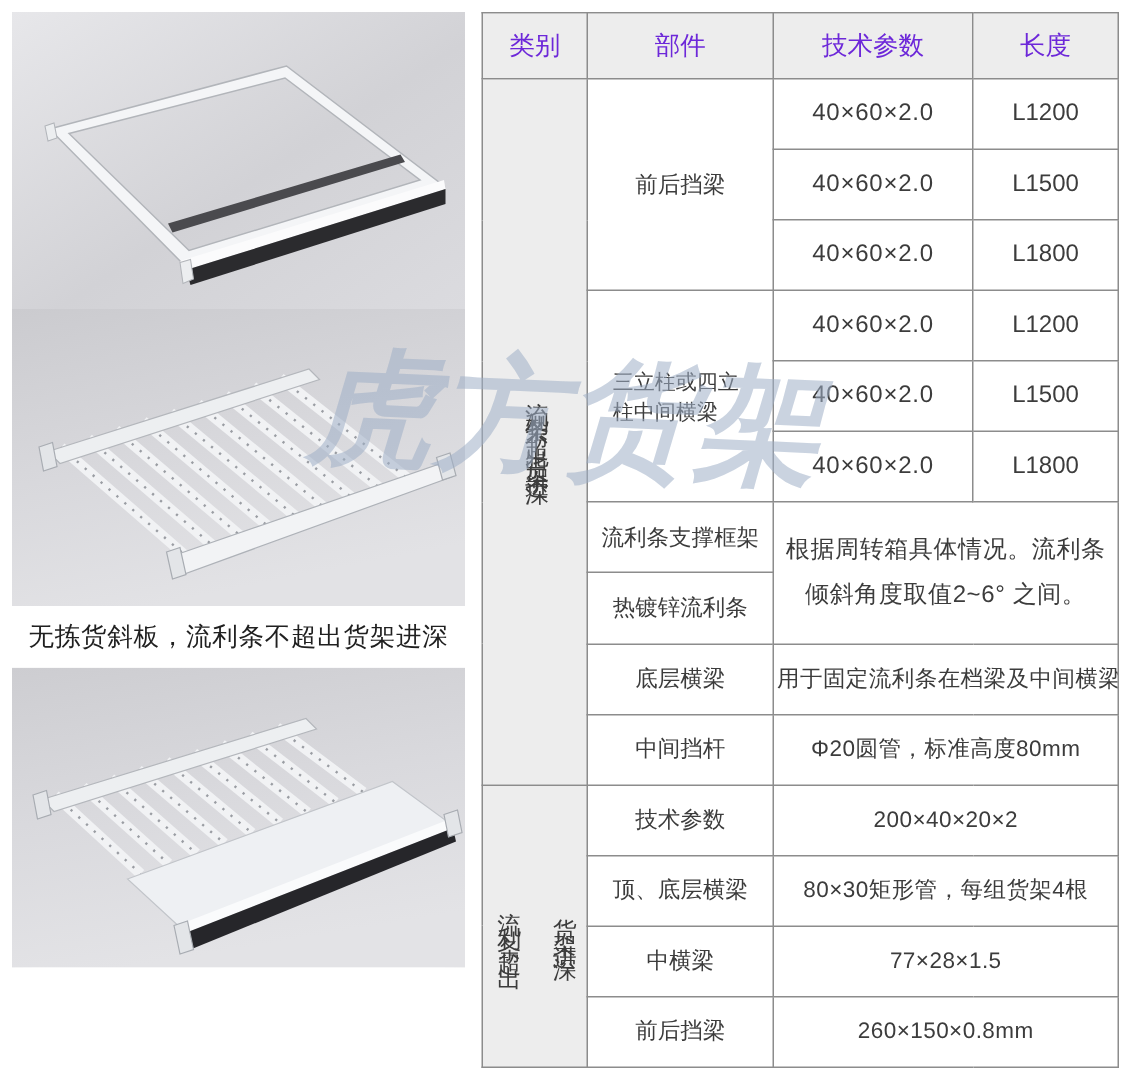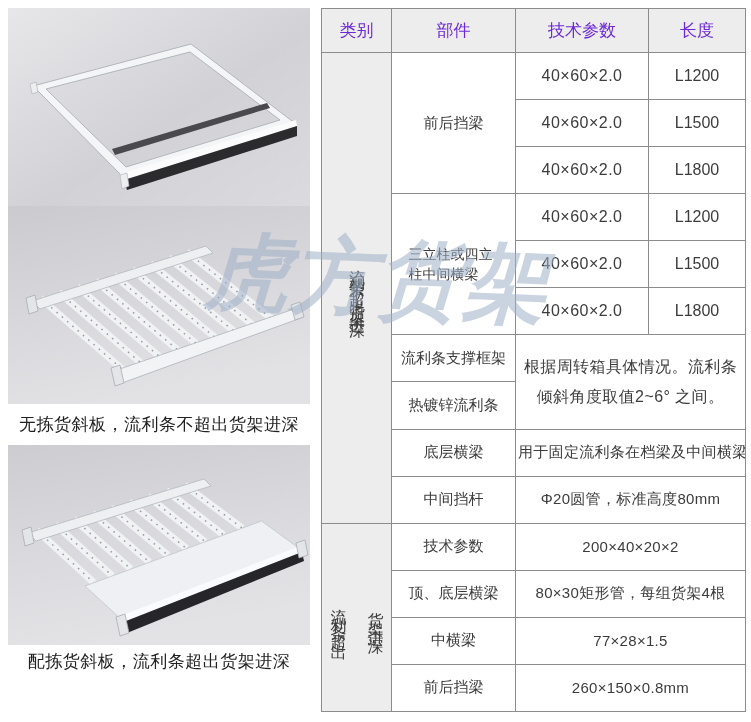--- a/index.html
+++ b/index.html
@@ -170,21 +170,20 @@
           </g>
           <path d="M20 88 L196 34 L203 41 L28 96 Z" fill="#edeff1" stroke="#b4b7bc" stroke-width="0.8"></path>
           <path d="M77 141 L253.6 76 L292 104 L115 176 Z" fill="#eef0f3" stroke="#c2c5ca" stroke-width="0.8"></path>
           <path d="M110 172 L292 101 L294 107 L113 178 Z" fill="#fafbfc"></path>
           <path d="M113 178 L294 107 L296 116 L119 188 Z" fill="#26262a"></path>
           <path d="M14 85 L23 82 L26 98 L17 101 Z" fill="#e3e5e8" stroke="#a8acb2" stroke-width="0.8"></path>
           <path d="M108 172 L117 169 L121 188 L112 191 Z" fill="#e3e5e8" stroke="#a8acb2" stroke-width="0.8"></path>
           <path d="M288 98 L297 95 L300 110 L291 113 Z" fill="#e3e5e8" stroke="#a8acb2" stroke-width="0.8"></path>
         </svg>
       </div>
-      <figcaption class="cap3">配拣货斜板，流利条超出货架进深</figcaption>
     </figure>
   </div>
 
   <div class="tablewrap">
     <table class="spec">
       <colgroup>
           <col style="width:70px">
           <col style="width:124px">
           <col style="width:133px">
           <col style="width:97px">

